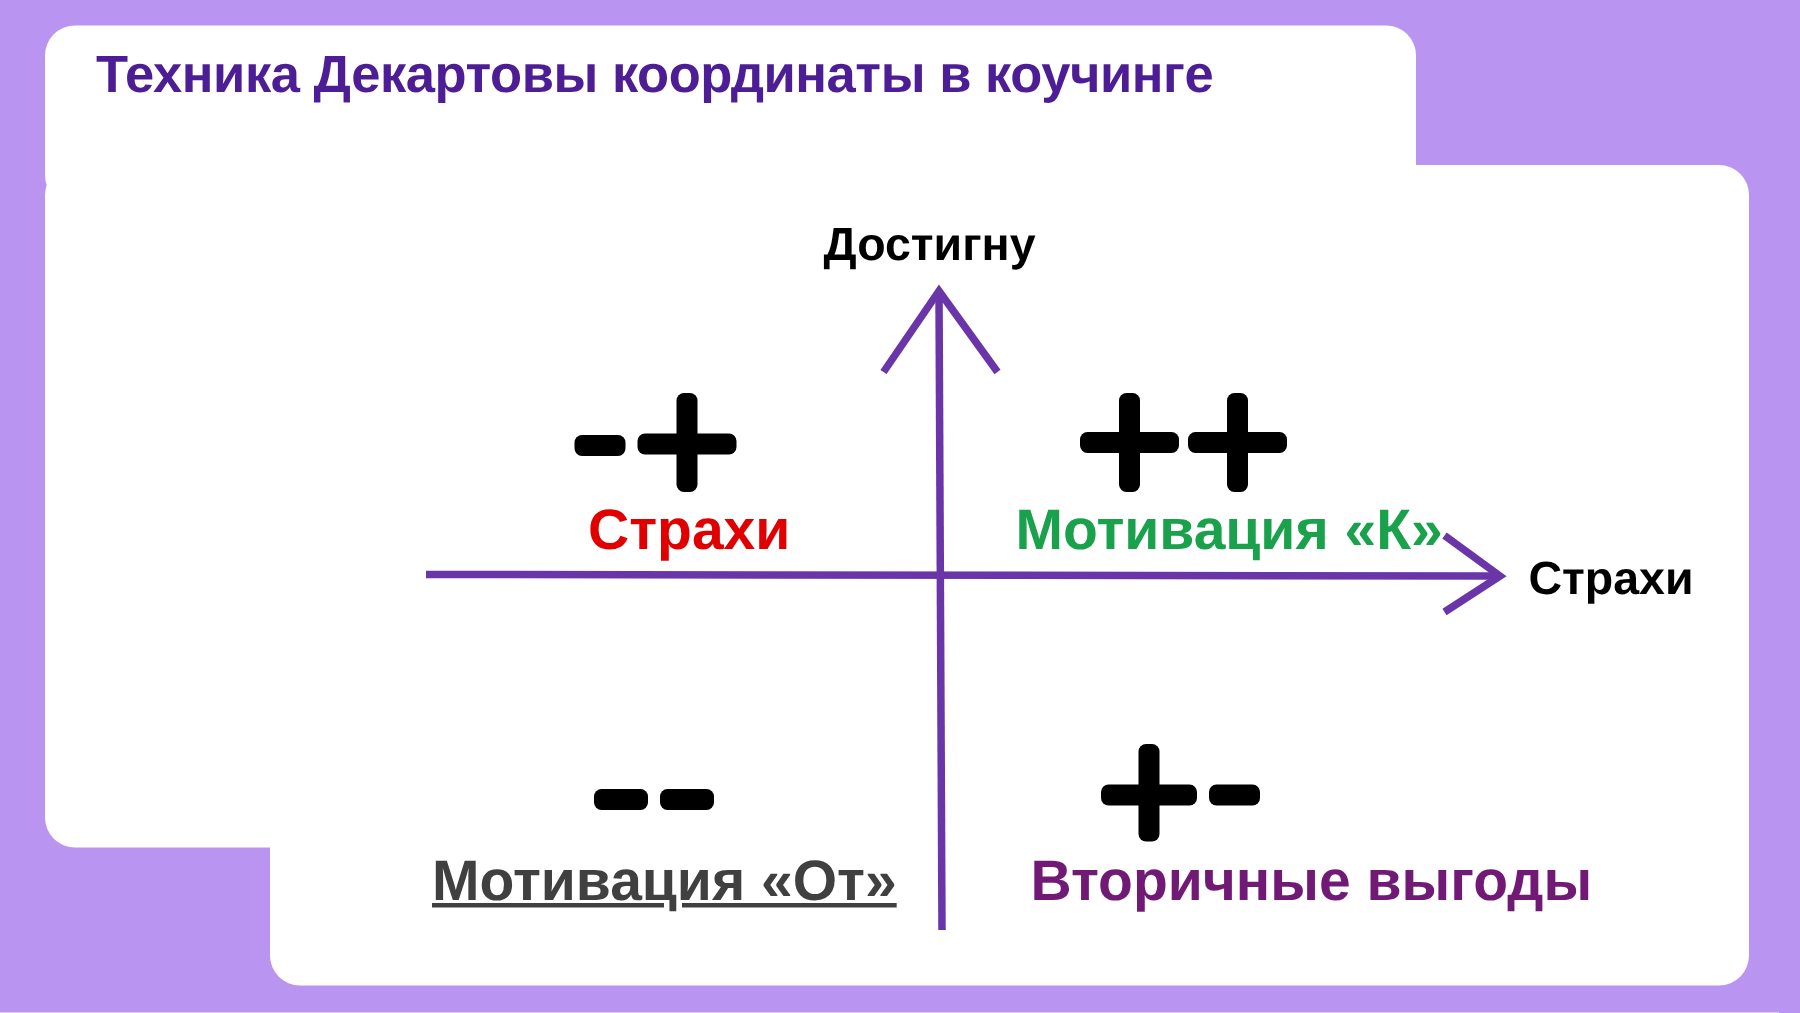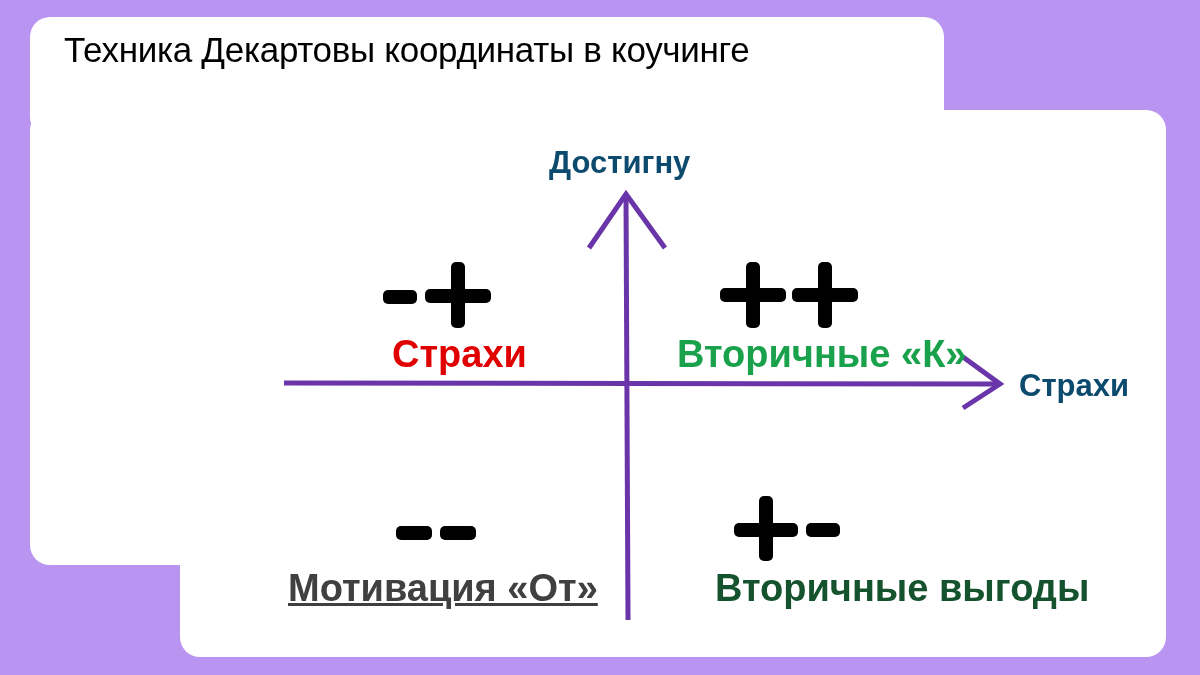--- a/index.html
+++ b/index.html
@@ -9,26 +9,26 @@
     position: relative;
     font-family: "Liberation Sans", "DejaVu Sans", sans-serif;
   }
   .panel { position: absolute; background: #ffffff; }
   .panel-title { left: 30px; top: 17px; width: 914px; height: 120px; border-radius: 20px; }
   .panel-main { left: 30px; top: 110px; width: 1136px; height: 455px; border-radius: 20px; }
   .panel-bottom { left: 180px; top: 470px; width: 986px; height: 187px; border-radius: 20px; }
   
   .title {
     position: absolute; left: 64px; top: 30px;
-    font-size: 35px; font-weight: normal; color: #000000;
+    font-size: 35px; font-weight: bold; color: #4c1d95;
     letter-spacing: -0.3px; white-space: nowrap;
   }
   svg.axes { position: absolute; left: 0; top: 0; }
   .lbl { position: absolute; font-weight: bold; white-space: nowrap; }
-  .axis-lbl { font-size: 31px; color: #0c4a6e; }
+  .axis-lbl { font-size: 31px; color: #000000; }
   .q-lbl { font-size: 38px; }
 </style>
 </head>
 <body>
 
 <div class="panel panel-title"></div>
 <div class="panel panel-main"></div>
 <div class="panel panel-bottom"></div>
 
 <div class="title">Техника Декартовы координаты в коучинге</div>
@@ -63,15 +63,15 @@
     <rect x="734" y="523" width="64" height="14" rx="5"></rect>
     <rect x="759" y="496" width="14" height="65" rx="5"></rect>
     <rect x="806" y="523" width="34" height="14" rx="5"></rect>
   </g>
 </svg>
 
 <div class="lbl axis-lbl" style="left:549px; top:145px;">Достигну</div>
 <div class="lbl axis-lbl" style="left:1019px; top:368px;">Страхи</div>
 
 <div class="lbl q-lbl" style="left:392px; top:333px; color:#e00000;">Страхи</div>
-<div class="lbl q-lbl" style="left:677px; top:333px; color:#1aa14b;">Вторичные «К»</div>
+<div class="lbl q-lbl" style="left:677px; top:333px; color:#1aa14b;">Мотивация «К»</div>
 <div class="lbl q-lbl" style="left:288px; top:567px; color:#404040;text-decoration:underline;">Мотивация «От»</div>
-<div class="lbl q-lbl" style="left:715px; top:567px; color:#14532d;">Вторичные выгоды</div>
+<div class="lbl q-lbl" style="left:687px; top:567px; color:#701a75;">Вторичные выгоды</div>
 
 </body></html>

